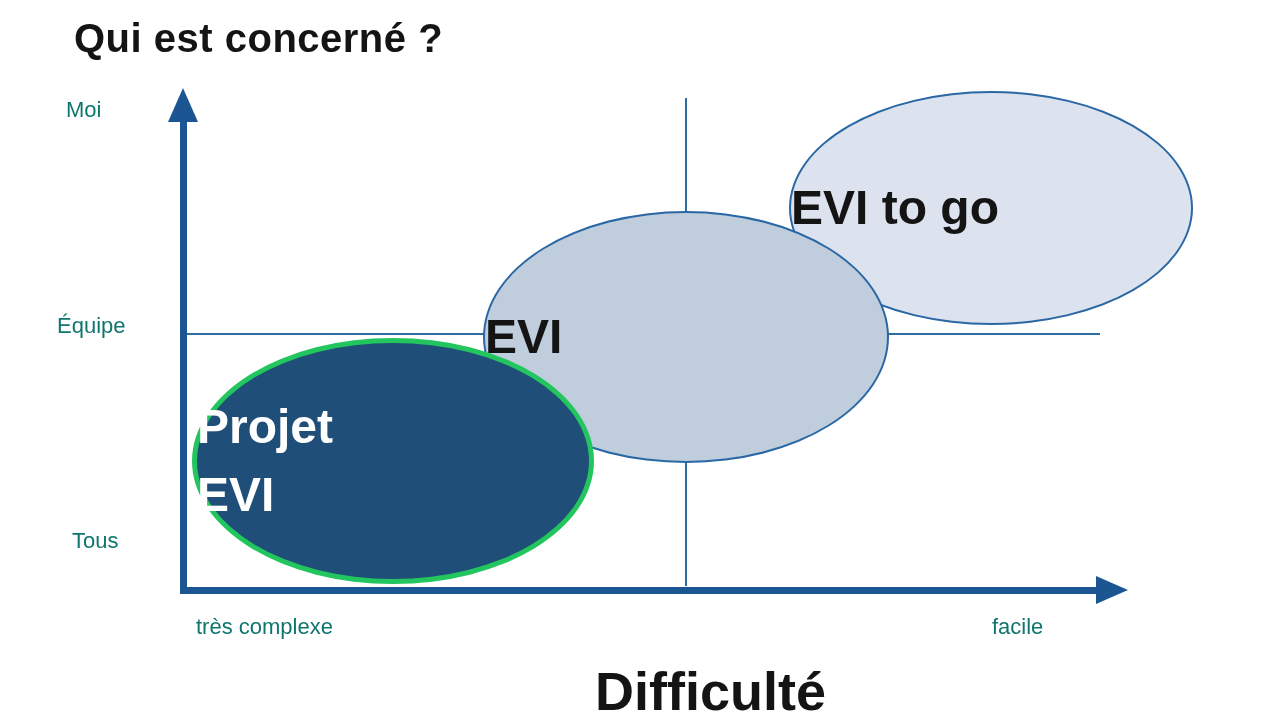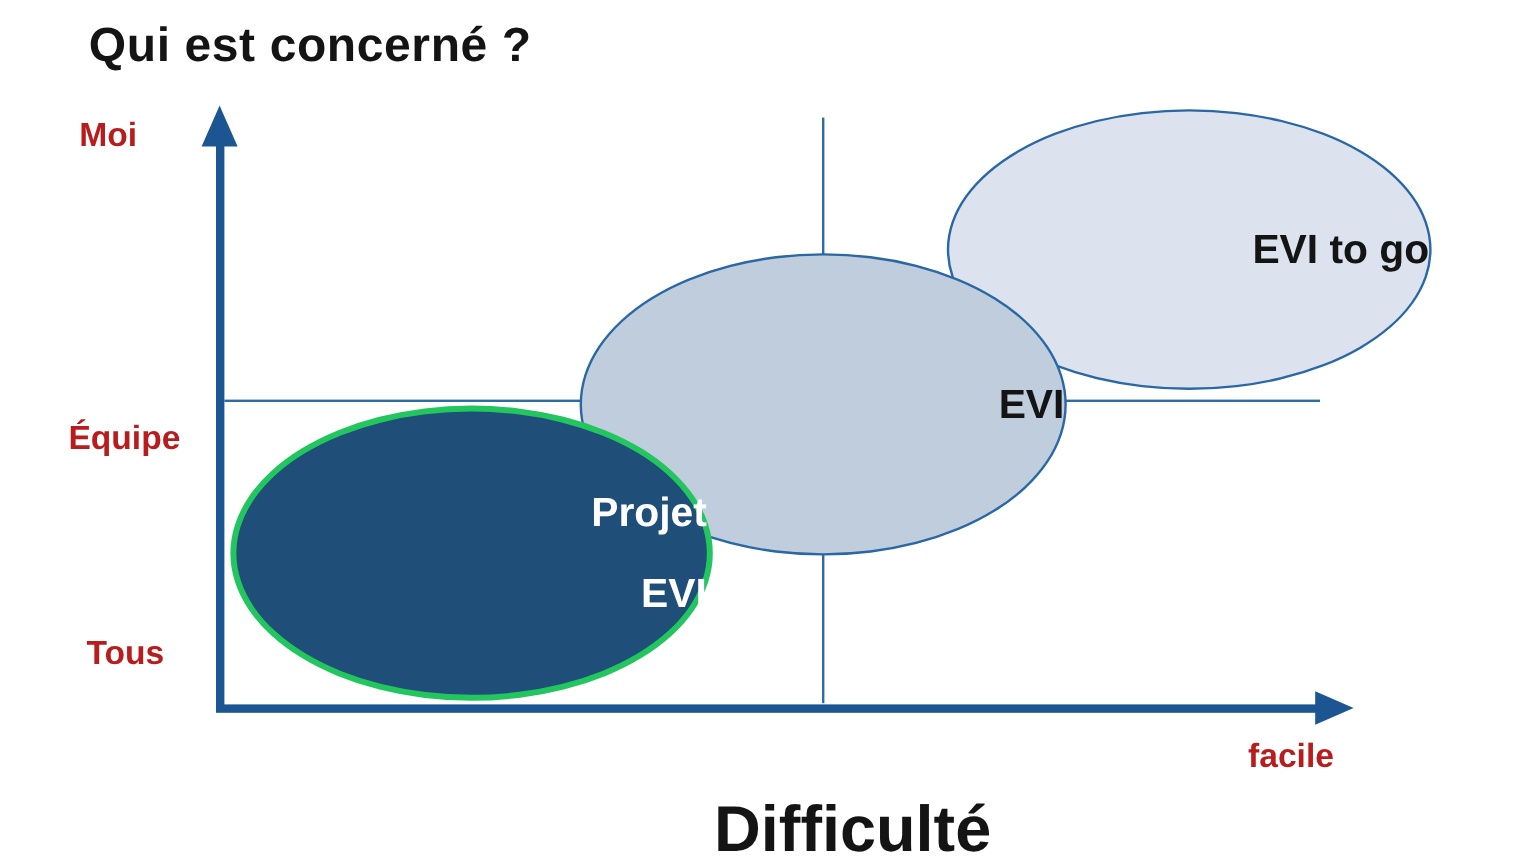--- a/index.html
+++ b/index.html
@@ -49,56 +49,56 @@
     position: absolute; left: 1096px; top: 576px; z-index: 4;
     width: 0; height: 0;
     border-top: 14px solid transparent;
     border-bottom: 14px solid transparent;
     border-left: 32px solid #1b5693;
   }
 
   
   .blue-label {
     position: absolute;
-    color: #b91c1c;
-    font-size: 28px;
-    font-weight: 700;
+    color: #0f766e;
+    font-size: 22px;
+    font-weight: 400;
     z-index: 5;
     white-space: nowrap;
   }
   .lbl-moi    { left: 66px;  top: 97px;  }
-  .lbl-equipe { left: 57px;  top: 313px; margin-top: 36px; }
+  .lbl-equipe { left: 57px;  top: 313px; }
   .lbl-tous   { left: 72px;  top: 528px; }
   .lbl-trescomplexe { left: 196px; top: 614px; }
-  .lbl-facile { left: 992px; top: 614px; margin-left: 48px; }
+  .lbl-facile { left: 992px; top: 614px; }
 
   .x-title {
     position: absolute;
     left: 595px;
     top: 660px;
     color: #141414;
     font-size: 54px;
     font-weight: 700;
     z-index: 5;
     white-space: nowrap;
   }
 
   
   .ellipse {
     position: absolute;
     border-radius: 50%;
     display: flex;
     flex-direction: column;
-    align-items: flex-end;
+    align-items: flex-start;
     justify-content: center;
     gap: 12px;
     box-sizing: border-box;
     text-align: center;
     font-weight: 700;
-    font-size: 34px;
+    font-size: 48px;
     line-height: 56px;
   }
   .ellipse span { display: block; white-space: nowrap; }
 
   .ellipse-evi-to-go {
     left: 789px; top: 91px; width: 404px; height: 234px;
     background: #dce3ee;
     border: 2px solid #2a67a5;
     color: #141414;
     z-index: 1;
@@ -143,16 +143,17 @@
 
   <div class="ellipse ellipse-ateliers">
     <span>EVI</span>
   </div>
 
   <div class="ellipse ellipse-projet">
     <span>Projet</span>
     <span>EVI</span>
   </div>
 
+  <div class="blue-label lbl-trescomplexe">très complexe</div>
   <div class="blue-label lbl-facile">facile</div>
   <div class="x-title">Difficulté</div>
 
 </div>
 
 </body></html>

